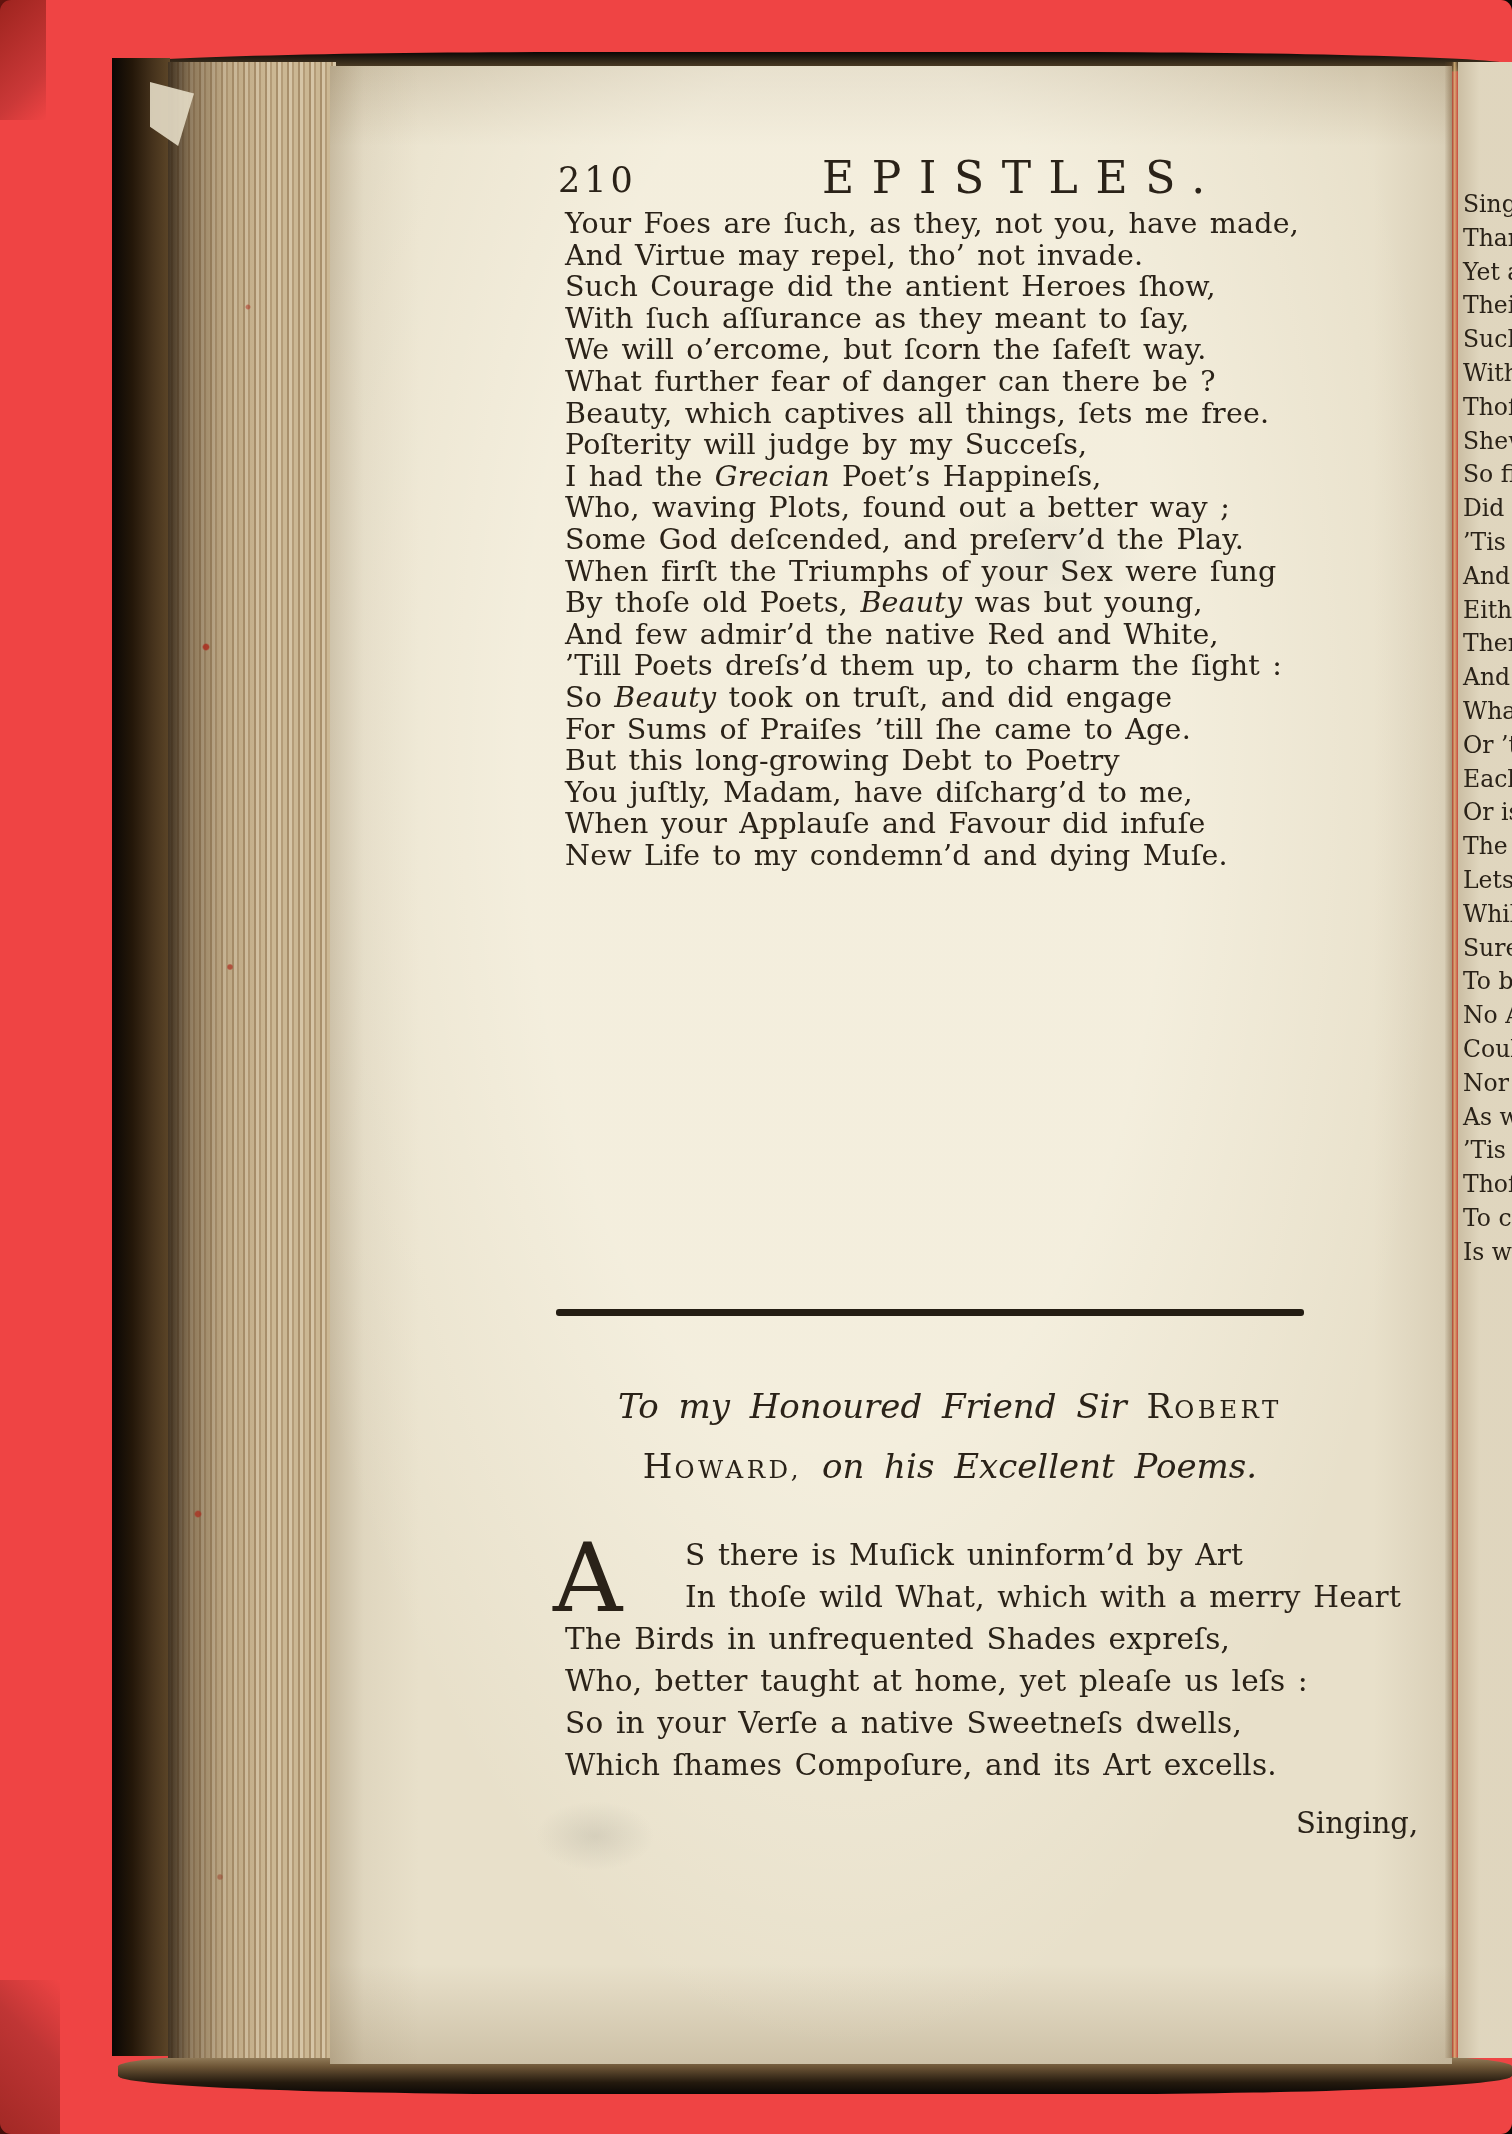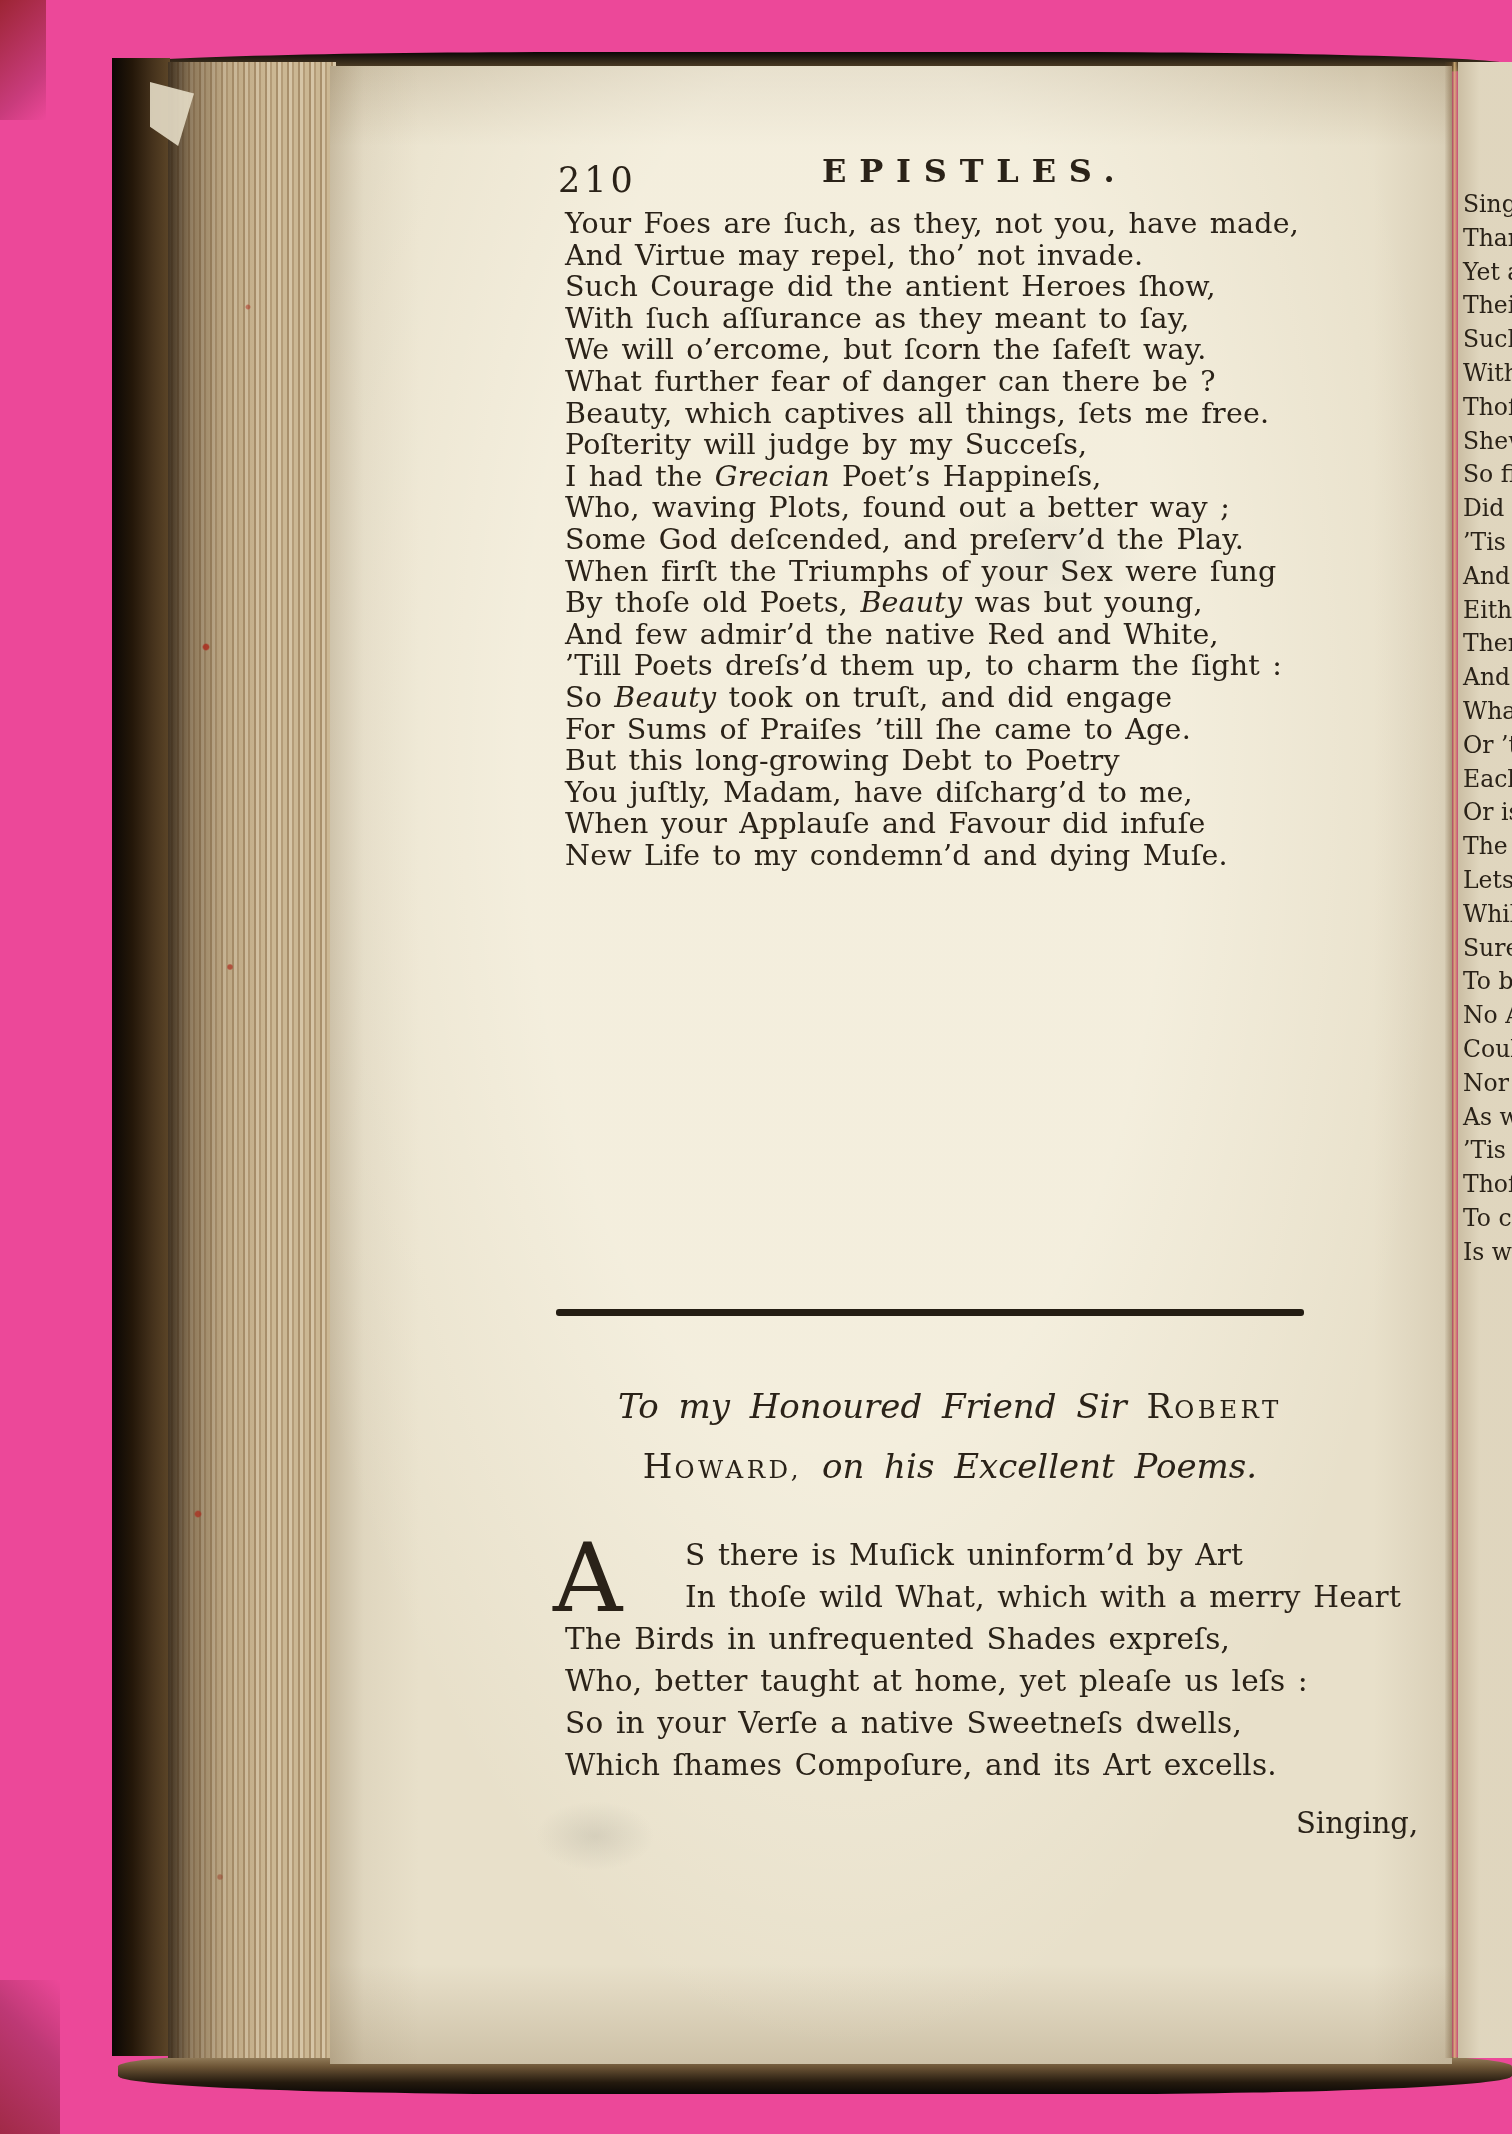--- a/index.html
+++ b/index.html
@@ -3,21 +3,21 @@
 <meta charset="utf-8">
 <style>
   html,body{margin:0;padding:0;}
   body{
     width:1512px;height:2134px;
     background:#0a0705;
     overflow:hidden;
     font-family:"DejaVu Serif","Liberation Serif",serif;
     position:relative;
   }
-  .scene{position:absolute;inset:0;background:#ec4899;}
+  .scene{position:absolute;inset:0;background:#ef4444;border-radius:11px;}
 
   
   .corner-red-top{position:absolute;left:0;top:0;width:46px;height:120px;
     background:linear-gradient(135deg,rgba(130,25,18,.75),rgba(60,10,8,.2) 70%,transparent);}
   .corner-red-bottom{position:absolute;left:0;top:1980px;width:60px;height:154px;
     background:linear-gradient(45deg,rgba(110,22,16,.6),rgba(50,10,8,.25) 60%,transparent);}
 
   
   .book-top{position:absolute;left:118px;top:52px;width:1394px;height:26px;
     background:linear-gradient(180deg,#0a0705,#4a3a24 55%,#8a754f 85%,#b7a37c);border-radius:40%/60%;}
@@ -49,21 +49,21 @@
       linear-gradient(180deg, rgba(125,100,62,.22) 0, transparent 4%, transparent 95%, rgba(125,100,62,.25) 100%),
       #e8e0ca;
     color:#2a2218;
   }
   .stain-1{position:absolute;left:205px;top:1735px;width:120px;height:70px;border-radius:50%;
     background:radial-gradient(ellipse, rgba(110,110,100,.16), transparent 70%);}
   .stain-2{position:absolute;left:620px;top:430px;width:200px;height:120px;border-radius:50%;
     background:radial-gradient(ellipse, rgba(140,150,150,.10), transparent 70%);}
 
   .page-number{position:absolute;left:228px;top:94px;font-size:35px;letter-spacing:4px;}
-  .running-title{position:absolute;left:492px;top:86px;font-size:32px;letter-spacing:.40em;white-space:nowrap;font-weight:bold;}
+  .running-title{position:absolute;left:492px;top:86px;font-size:44px;letter-spacing:.40em;white-space:nowrap;}
 
   .poem-1{position:absolute;left:235px;top:142px;width:790px;
     font-size:28.5px;line-height:31.6px;letter-spacing:.2px;word-spacing:3px;white-space:nowrap;}
   .poem-line{white-space:nowrap;}
   .seg-it{font-style:italic;text-align:right;}
   .seg-cap{letter-spacing:2px;}
   .seg-sc{text-transform:uppercase;font-size:.72em;letter-spacing:3.5px;}
 
   .section-rule{position:absolute;left:226px;top:1243px;width:748px;height:7px;background:#241d13;border-radius:3px;}
 

